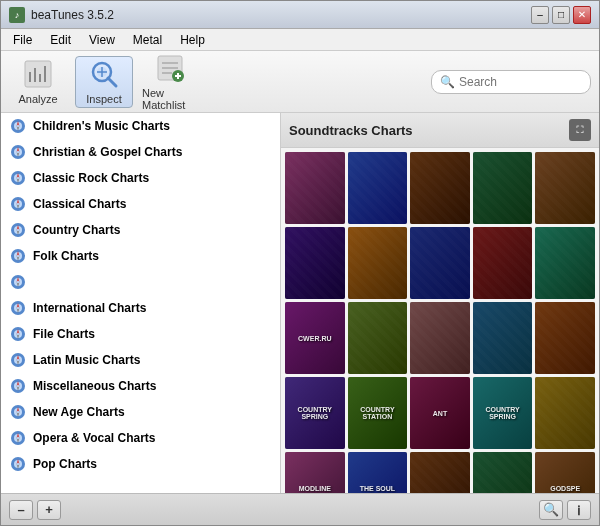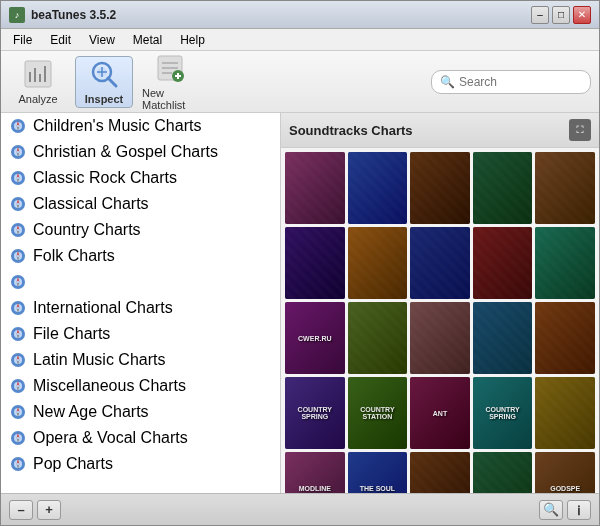--- a/index.html
+++ b/index.html
@@ -34,21 +34,21 @@
       margin-right: 6px;
       background: #4a7a4a;
       border-radius: 2px;
       display: flex; align-items: center; justify-content: center;
       color: white; font-size: 9px; font-weight: bold;
     }
     .title-bar-text {
       flex: 1;
       font-size: 12px;
       color: #222;
-      font-weight: bold;
+      font-weight: normal;
     }
     .title-bar-buttons {
       display: flex;
       gap: 3px;
     }
     .tb-btn {
       width: 18px; height: 18px;
       border-radius: 2px;
       border: 1px solid #888;
       display: flex; align-items: center; justify-content: center;
@@ -93,21 +93,20 @@
       width: 58px;
       height: 52px;
       cursor: pointer;
       border-radius: 4px;
       border: 1px solid transparent;
       gap: 3px;
     }
     .tool-btn.active {
       background: linear-gradient(to bottom, #e0ecff, #c8d8f0);
       border: 1px solid #9ab;
-      font-weight: bold;
     }
     .tool-icon {
       width: 32px; height: 32px;
       display: flex; align-items: center; justify-content: center;
     }
     .tool-label {
       font-size: 11px;
       color: #333;
     }
     .search-bar {
@@ -166,23 +165,24 @@
       overflow: hidden;
     }
     .sidebar-item-icon {
       width: 18px; height: 18px;
       margin-right: 6px;
       flex-shrink: 0;
       display: flex; align-items: center; justify-content: center;
       font-size: 13px;
     }
     .sidebar-item-label {
-      font-size: 16px;
+      font-size: 12px;
       overflow: hidden;
       text-overflow: ellipsis;
+      font-weight: bold;
     }
     
     .content {
       flex: 1;
       background: #f4f4f4;
       overflow: hidden;
       display: flex;
       flex-direction: column;
     }
     .content-header {

